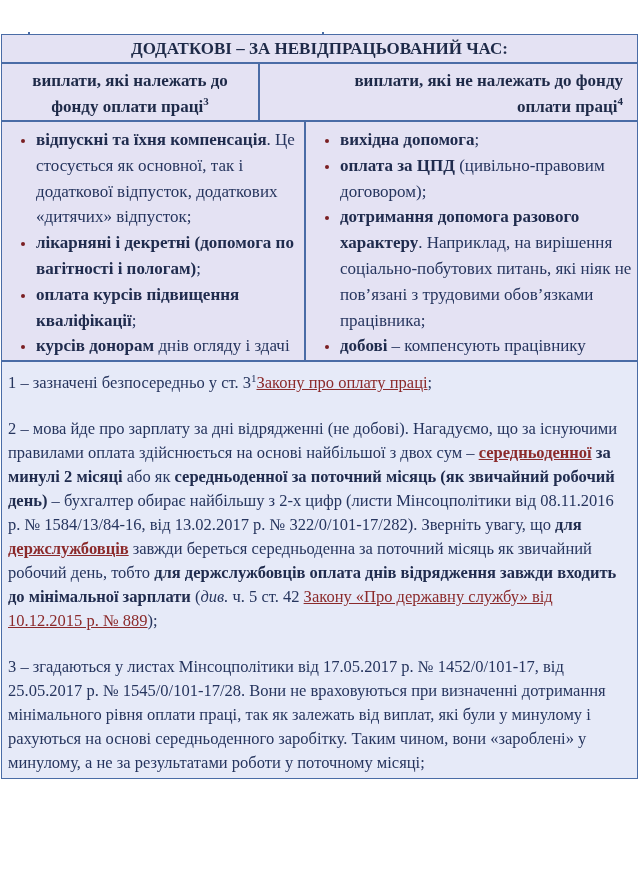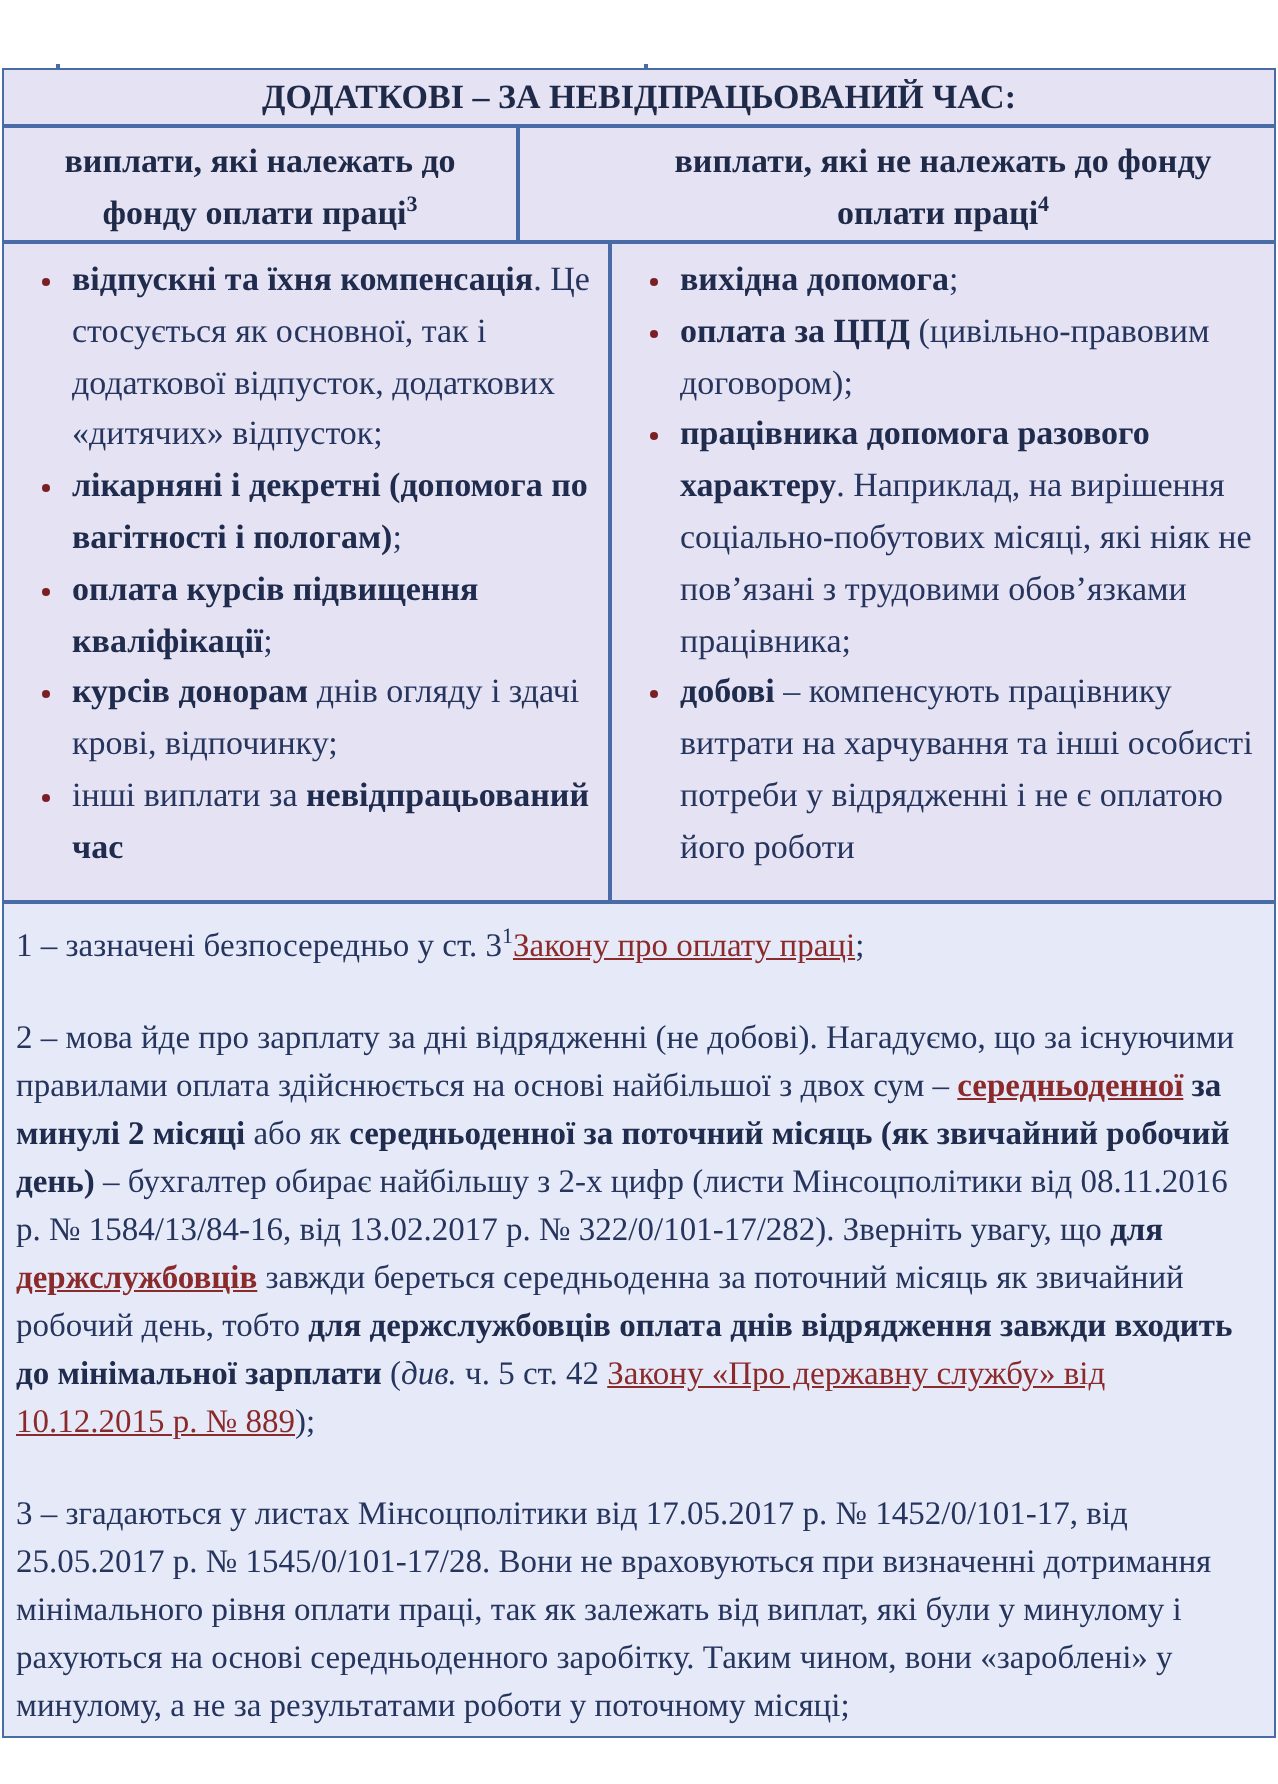--- a/index.html
+++ b/index.html
@@ -13,23 +13,23 @@
 
   .doc { position: absolute; left: 1px; top: 2px; width: 637px; border: 1px solid #4A6CA6; }
 
   .row-title { height: 29px; background: #E4E2F3; border-bottom: 2px solid #4A6CA6;
                display: flex; align-items: center; justify-content: center;
                font-weight: bold; font-size: 17px; color: #1E2A48; }
 
   .row-headers { display: flex; background: #E4E2F3; border-bottom: 2px solid #4A6CA6; height: 58px; gap: 46px; }
   .col-h { width: 304px; border-right: 2px solid #4A6CA6; text-align: center;
            padding: 4px 14px 0; font-weight: bold; font-size: 17px; line-height: 26px; color: #1E2A48; }
-  .col-h.right { width: 392px; border-right: none; }
+  .col-h.right { width: 392px; border-right: none; text-align: right; }
 
-  .row-body { display: flex; background: #E4E2F3; border-bottom: 2px solid #4A6CA6; height: 330px; }
+  .row-body { display: flex; background: #E4E2F3; border-bottom: 2px solid #4A6CA6; height: 240px; }
   .cell { width: 304px; border-right: 2px solid #4A6CA6; padding: 5px 2px 0 4px; overflow: hidden; }
   .cell.right { width: 331px; border-right: none; }
   .cell ul { margin: 0; padding-left: 30px; list-style: disc; }
   .cell li { font-size: 17px; line-height: 25.8px; color: #26355E; }
   .cell li::marker { color: #7A1F23; font-size: 15px; }
   b { color: #202C4E; }
 
   .notes { background: #E6EAF8; height: 416px; padding: 9px 8px 0 6px; overflow: hidden; }
   .notes p { font-size: 16.5px; line-height: 24px; color: #26355E; margin: 0 0 22px 0; }
   .lnk { color: #8B2A2B; text-decoration: underline; cursor: pointer; }
@@ -62,21 +62,21 @@
           <li><span></span><b>лікарняні і декретні (допомога по вагітності і пологам)</b><span>;</span></li>
           <li><span></span><b>оплата курсів підвищення кваліфікації</b><span>;</span></li>
           <li><span></span><b>курсів донорам</b><span> днів огляду і здачі крові, відпочинку;</span></li>
           <li><span>інші виплати за </span><b>невідпрацьований час</b><span></span></li>
         </ul>
       </div>
       <div class="cell right">
         <ul>
           <li><span></span><b>вихідна допомога</b><span>;</span></li>
           <li><span></span><b>оплата за ЦПД</b><span> (цивільно-правовим договором);</span></li>
-          <li><span></span><b>працівника допомога разового характеру</b><span>. Наприклад, на вирішення соціально-побутових місяці, які ніяк не пов’язані з трудовими обов’язками працівника;</span></li>
+          <li><span></span><b>дотримання допомога разового характеру</b><span>. Наприклад, на вирішення соціально-побутових питань, які ніяк не пов’язані з трудовими обов’язками працівника;</span></li>
           <li><span></span><b>добові</b><span> – компенсують працівнику витрати на харчування та інші особисті потреби у відрядженні і не є оплатою його роботи</span></li>
         </ul>
       </div>
     </div>
 
     <div class="notes">
       <p><span>1 – зазначені безпосередньо у ст. 3</span><sup>1</sup><a class="lnk">Закону про оплату праці</a><span>;</span></p>
 
       <p><span>2 – мова йде про зарплату за дні відрядженні (не добові). Нагадуємо, що за існуючими правилами оплата здійснюється на основі найбільшої з двох сум – </span><a class="lnk bold">середньоденної</a><b> за минулі 2 місяці</b><span> або як </span><b>середньоденної за поточний місяць (як звичайний робочий день)</b><span> – бухгалтер обирає найбільшу з 2-х цифр (листи Мінсоцполітики від 08.11.2016 р. № 1584/13/84-16, від 13.02.2017 р. № 322/0/101-17/282). Зверніть увагу, що </span><b>для </b><a class="lnk bold">держслужбовців</a><span> завжди береться середньоденна за поточний місяць як звичайний робочий день, тобто </span><b>для держслужбовців оплата днів відрядження завжди входить до мінімальної зарплати</b><span> (</span><span class="it">див.</span><span> ч. 5 ст. 42 </span><a class="lnk">Закону «Про державну службу» від 10.12.2015 р. № 889</a><span>);</span></p>
 

